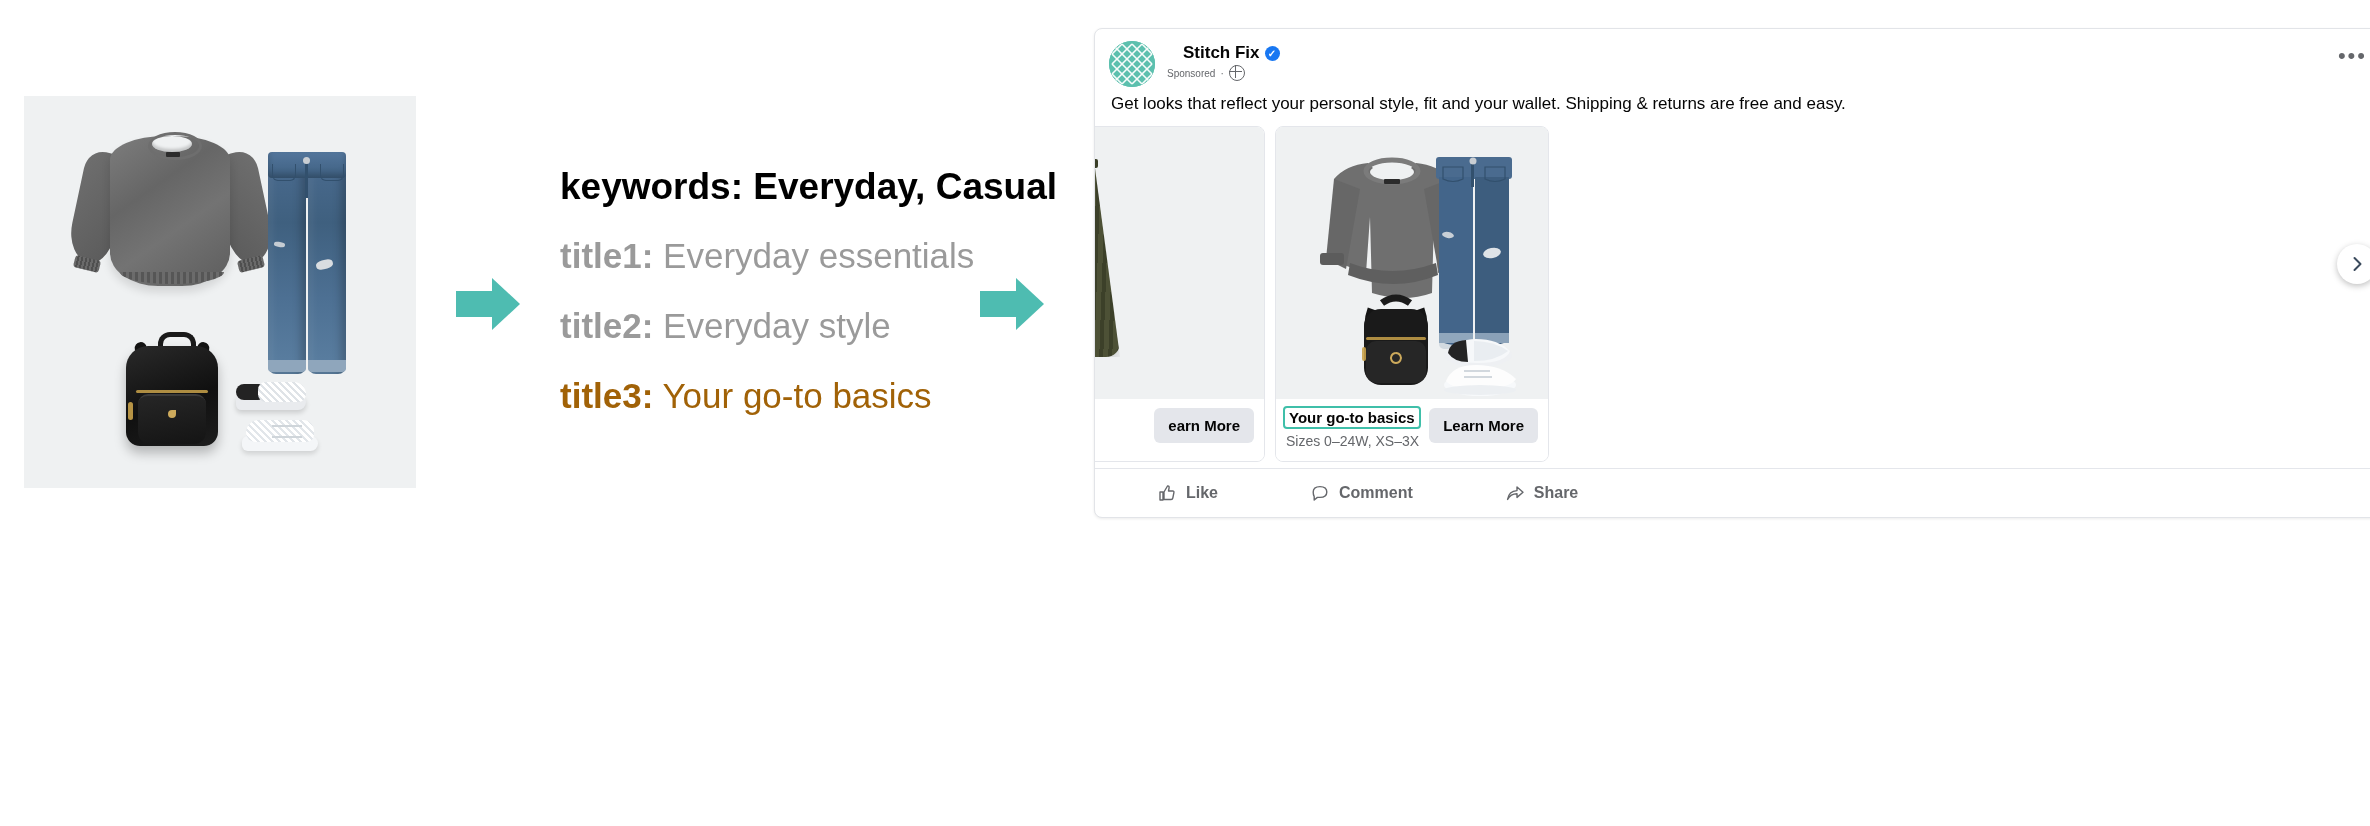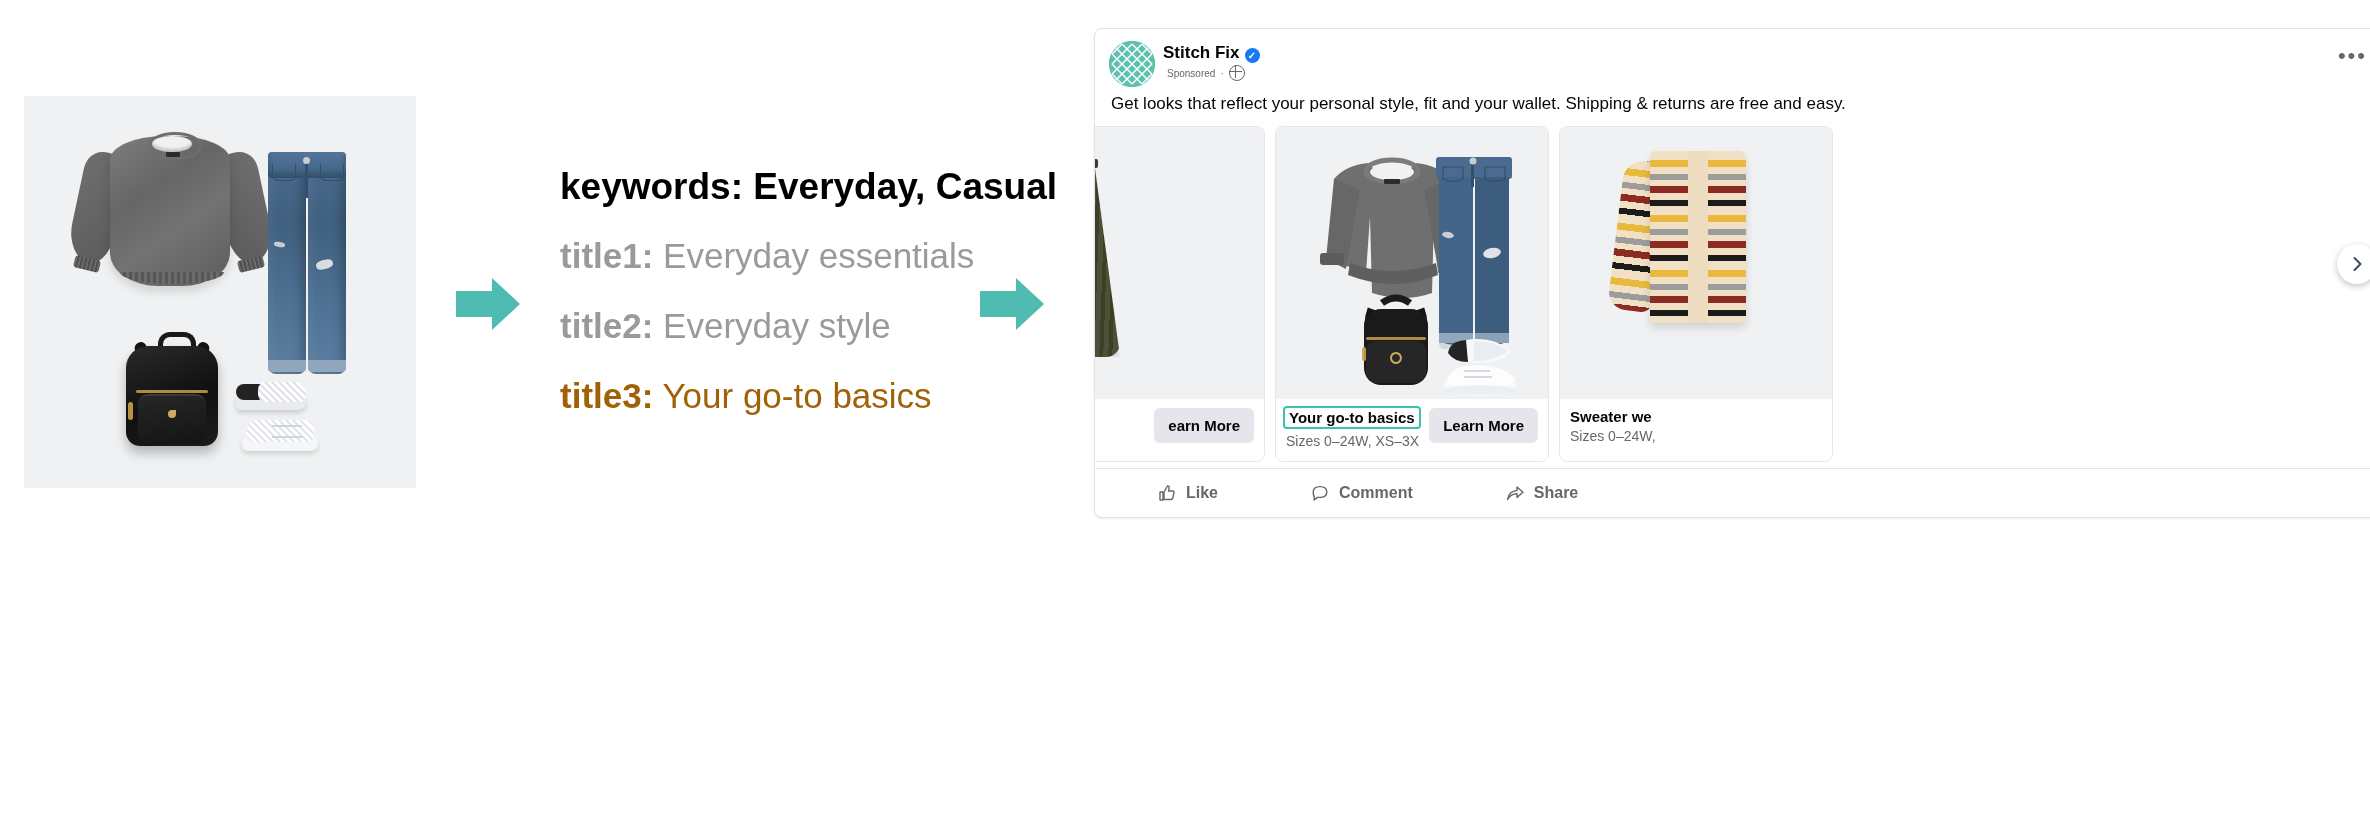--- a/index.html
+++ b/index.html
@@ -331,22 +331,22 @@
   }
   #fb-avatar {
     position: absolute; left: 14px; top: 12px;
     width: 46px; height: 46px;
     border-radius: 50%;
     background: #5cc0ae;
     overflow: hidden;
   }
   #fb-avatar svg { display: block; }
   #fb-name-row {
-    position: absolute; left: 68px; top: 14px;
-    display: flex; align-items: flex-end; gap: 5px;
+    position: absolute; left: 88px; top: 14px;
+    display: flex; align-items: center; gap: 5px;
   }
   #fb-name { font-size: 17px; font-weight: 700; color: #050505; }
   .verified-badge {
     width: 15px; height: 15px;
     border-radius: 50%;
     background: #1877f2;
     color: #fff;
     font-size: 10px;
     line-height: 15px;
     text-align: center;
@@ -732,35 +732,20 @@
         </div>
         <div class="fb-card-foot">
           <div class="fb-card-titles">
             <div class="fb-card-title highlight">Your go-to basics</div>
             <div class="fb-card-sub">Sizes 0–24W, XS–3X</div>
           </div>
           <button class="fb-cta">Learn More</button>
         </div>
       </div>
 
-      <div class="fb-card">
-        <div class="fb-card-media">
-          <div class="cardi">
-            <div class="cardi-arm"></div>
-            <div class="cardi-body"></div>
-            <div class="cardi-placket"></div>
-          </div>
-        </div>
-        <div class="fb-card-foot">
-          <div class="fb-card-titles">
-            <div class="fb-card-title">Sweater we</div>
-            <div class="fb-card-sub">Sizes 0–24W,</div>
-          </div>
-        </div>
-      </div>
 
       <div class="carousel-nav" id="carousel-next">
         <svg width="16" height="16" viewBox="0 0 16 16" aria-hidden="true">
           <path d="M5.5 2 L11.5 8 L5.5 14" fill="none" stroke="#3a4a5c" stroke-width="2" stroke-linecap="round" stroke-linejoin="round"></path>
         </svg>
       </div>
     </div>
 
     <div id="fb-actions">
       <div class="fb-action" id="action-like">

